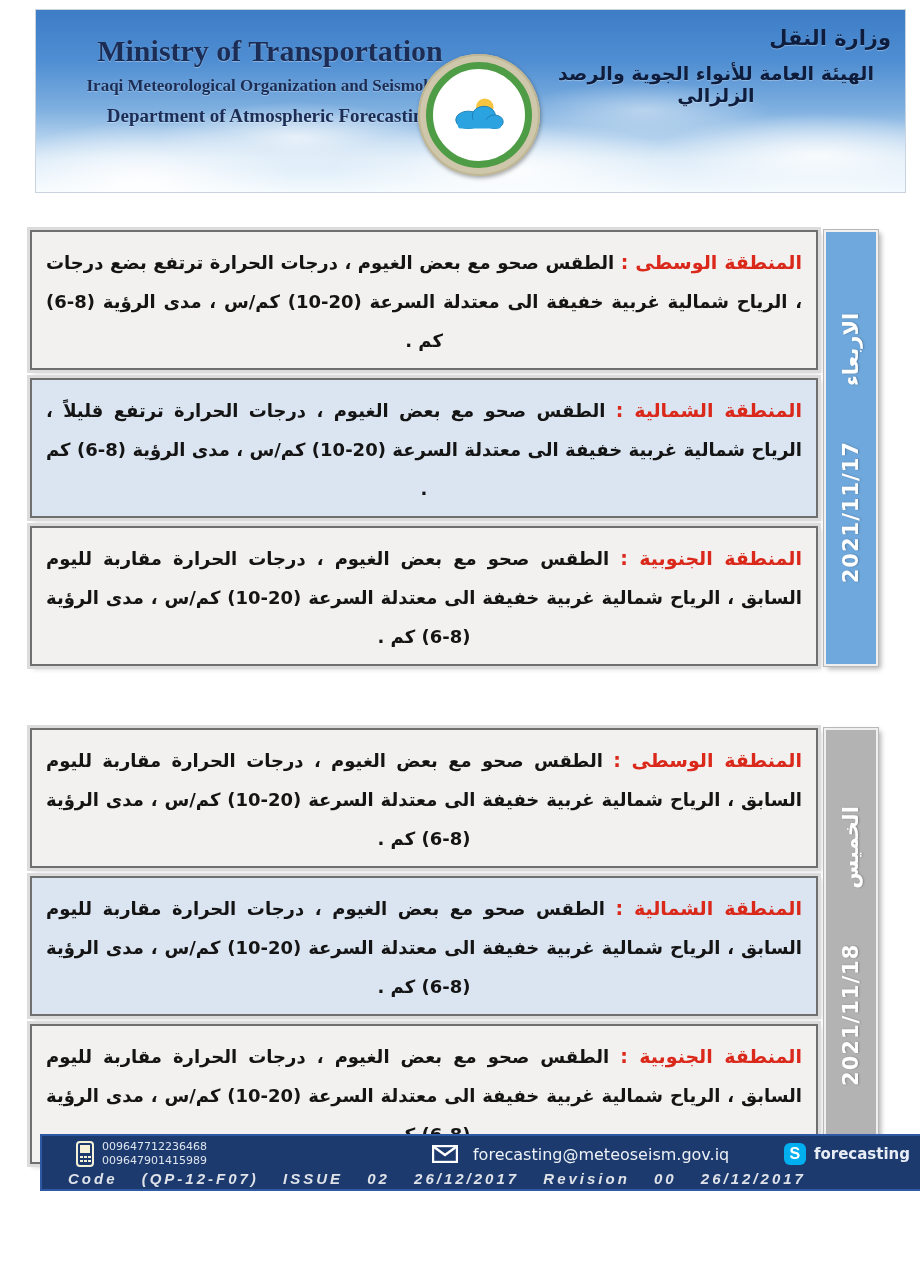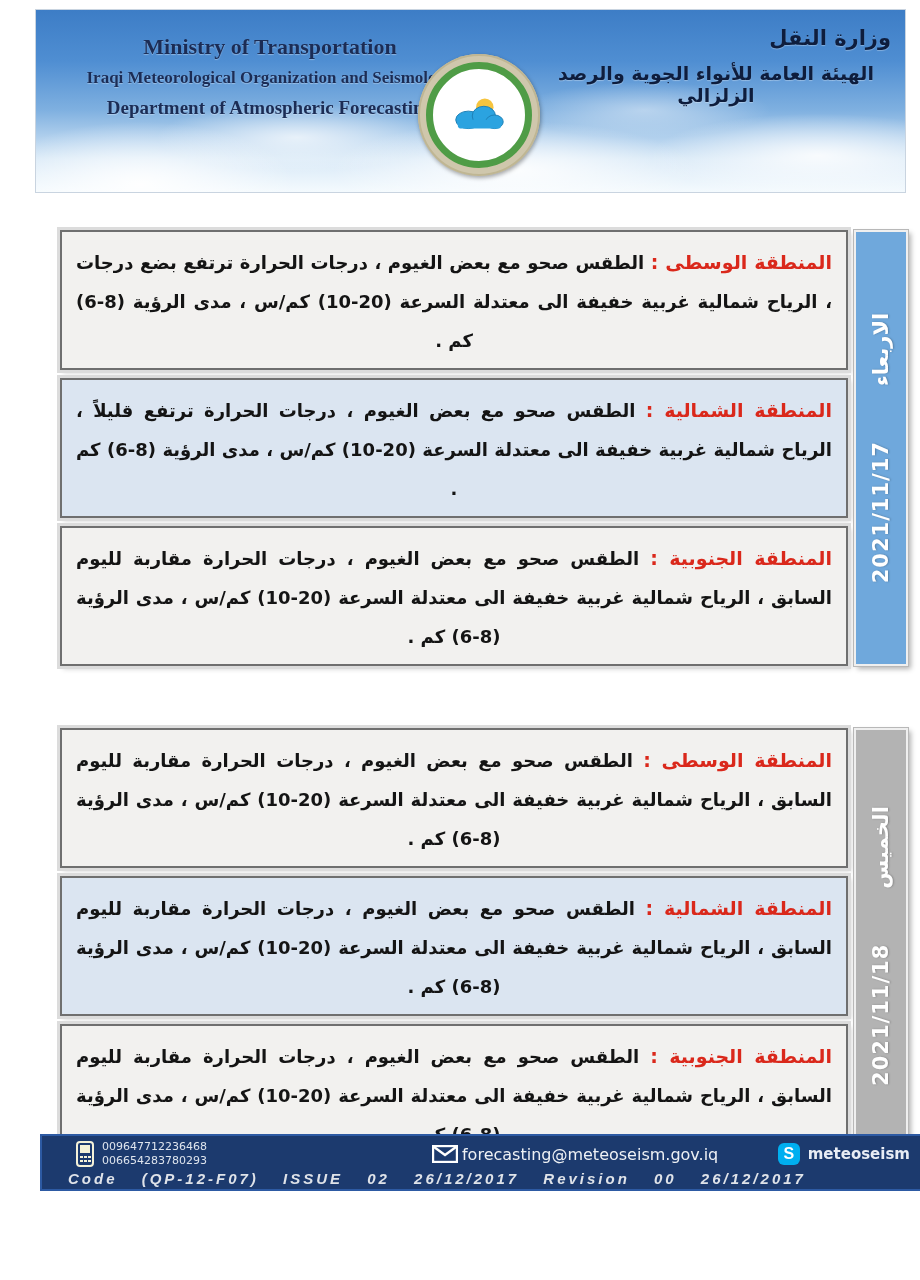--- a/index.html
+++ b/index.html
@@ -12,37 +12,37 @@
       radial-gradient(ellipse 220px 90px at 12% 96%, rgba(255,255,255,.95) 0%, rgba(255,255,255,0) 70%),
       radial-gradient(ellipse 260px 70px at 55% 88%, rgba(255,255,255,.9) 0%, rgba(255,255,255,0) 70%),
       radial-gradient(ellipse 240px 60px at 90% 80%, rgba(255,255,255,.85) 0%, rgba(255,255,255,0) 70%),
       radial-gradient(ellipse 200px 50px at 30% 70%, rgba(255,255,255,.7) 0%, rgba(255,255,255,0) 70%),
       radial-gradient(ellipse 180px 40px at 70% 55%, rgba(255,255,255,.45) 0%, rgba(255,255,255,0) 70%),
       linear-gradient(180deg,#3d7dc6 0%,#4f8ed2 28%,#7fb0e0 55%,#d8e9f7 82%,#f4fafe 100%);
     box-shadow:0 0 0 1px #c9d4e0;}
   .header-en{position:absolute;left:18px;top:24px;width:432px;text-align:center;
     font-family:"Liberation Serif",serif;color:#1b2c55;font-weight:bold;
     text-shadow:0 1px 1px rgba(255,255,255,.35);}
-  .header-en .l1{font-size:22px;}
+  .header-en .l1{font-size:30px;}
   .header-en .l2{font-size:17px;margin-top:8px;}
   .header-en .l3{font-size:19px;margin-top:9px;}
   .header-ar{position:absolute;right:14px;top:16px;width:350px;text-align:center;direction:rtl;
     color:#0e1d3d;font-weight:bold;text-shadow:0 1px 1px rgba(255,255,255,.3);}
   .header-ar .l1{font-size:21px;text-align:right;}
   .header-ar .l2{font-size:19px;margin-top:12px;}
   .header-ar .l3{font-size:21px;margin-top:8px;}
   .org-logo{position:absolute;left:382px;top:44px;width:122px;height:122px;border-radius:50%;
     background:#cfc7ac;box-shadow:1px 2px 4px rgba(0,0,0,.35), inset 0 0 0 2px #bfb693;
     display:flex;align-items:center;justify-content:center;}
   .org-logo .ring{width:92px;height:92px;border-radius:50%;background:#ffffff;
     border:7px solid #4f9c46;display:flex;align-items:center;justify-content:center;}
   .org-logo svg{width:62px;height:40px;}
 
   
-  .day-section{position:absolute;left:60px;width:852px;height:436px;display:flex;direction:ltr;}
+  .day-section{position:absolute;left:30px;width:852px;height:436px;display:flex;direction:ltr;}
   #day-0{top:230px;}
   #day-1{top:728px;}
   .boxes{width:788px;display:flex;flex-direction:column;gap:8px;}
   .region-box{height:140px;box-sizing:border-box;border:2px solid #6f6f6f;
     box-shadow:0 0 0 3px #dcdcdc, 3px 3px 5px rgba(0,0,0,.18);
     padding:10px 14px 8px;direction:rtl;text-align:justify;text-align-last:center;
     font-size:18px;font-weight:bold;color:#141414;line-height:2.15;}
   .region-label{color:#da281b;font-size:19px;}
   .date-tab{width:54px;margin-left:6px;height:100%;box-sizing:border-box;position:relative;
     border:2px solid #efefef;box-shadow:0 0 0 1px #b8b8b8, 3px 3px 5px rgba(0,0,0,.3);}
@@ -50,21 +50,21 @@
     white-space:nowrap;display:flex;flex-direction:row;align-items:center;gap:55px;
     color:#ffffff;font-weight:bold;font-size:21px;letter-spacing:1px;
     text-shadow:0 1px 2px rgba(0,0,0,.25);}
 
   
   .footer-bar{position:absolute;left:40px;top:1134px;width:896px;height:57px;box-sizing:border-box;
     background:#1c3a6e;border:2px solid #2d5aa3;color:#ffffff;}
   .footer-row1{height:32px;display:flex;align-items:center;padding:2px 10px 0;}
   .phone-block{display:flex;align-items:center;gap:8px;margin-left:24px;}
   .phone-nums{display:flex;flex-direction:column;font-size:11px;line-height:1.3;color:#dfe5ee;}
-  .email-block{display:flex;gap:4px;margin-left:225px;font-size:16px;color:#eef1f5;}
+  .email-block{display:flex;gap:15px;margin-left:225px;font-size:16px;color:#eef1f5;}
   .skype-block{display:flex;align-items:center;gap:8px;margin-left:auto;margin-right:14px;font-size:15px;font-weight:bold;color:#e8edf5;}
   .skype-badge{width:22px;height:22px;border-radius:6px;background:#00aff0;color:#ffffff;
     font-weight:bold;font-size:16px;display:flex;align-items:center;justify-content:center;
     font-family:"Liberation Sans",sans-serif;}
   .footer-row2{height:21px;font-family:"Liberation Sans",sans-serif;font-weight:bold;
     font-size:15px;color:#dfe3e9;letter-spacing:3px;word-spacing:17px;padding-left:26px;font-style:italic;}
 </style>
 </head>
 <body>
 
@@ -151,31 +151,31 @@
             <rect x="4" y="15" width="3" height="2"></rect>
               <rect x="8" y="15" width="3" height="2"></rect>
               <rect x="12" y="15" width="3" height="2"></rect>
             <rect x="4" y="19" width="3" height="2"></rect>
               <rect x="8" y="19" width="3" height="2"></rect>
               <rect x="12" y="19" width="3" height="2"></rect>
           </g>
         </svg>
         <div class="phone-nums">
           <span>009647712236468</span>
-          <span>006654283780293</span>
+          <span>009647901415989</span>
         </div>
       </div>
       <div class="email-block">
         <svg width="26" height="18" viewBox="0 0 26 18">
           <rect x="1" y="1" width="24" height="16" fill="none" stroke="#ffffff" stroke-width="2.4"></rect>
           <polyline points="2,2 13,10 24,2" fill="none" stroke="#ffffff" stroke-width="2.4"></polyline>
         </svg>
         <span>forecasting@meteoseism.gov.iq</span>
       </div>
       <div class="skype-block">
         <span class="skype-badge">S</span>
-        <span>meteoseism</span>
+        <span>forecasting</span>
       </div>
     </div>
     <div class="footer-row2">Code (QP-12-F07) ISSUE 02 26/12/2017 Revision 00 26/12/2017</div>
   </div>
 
 </div>
 
 </body></html>

